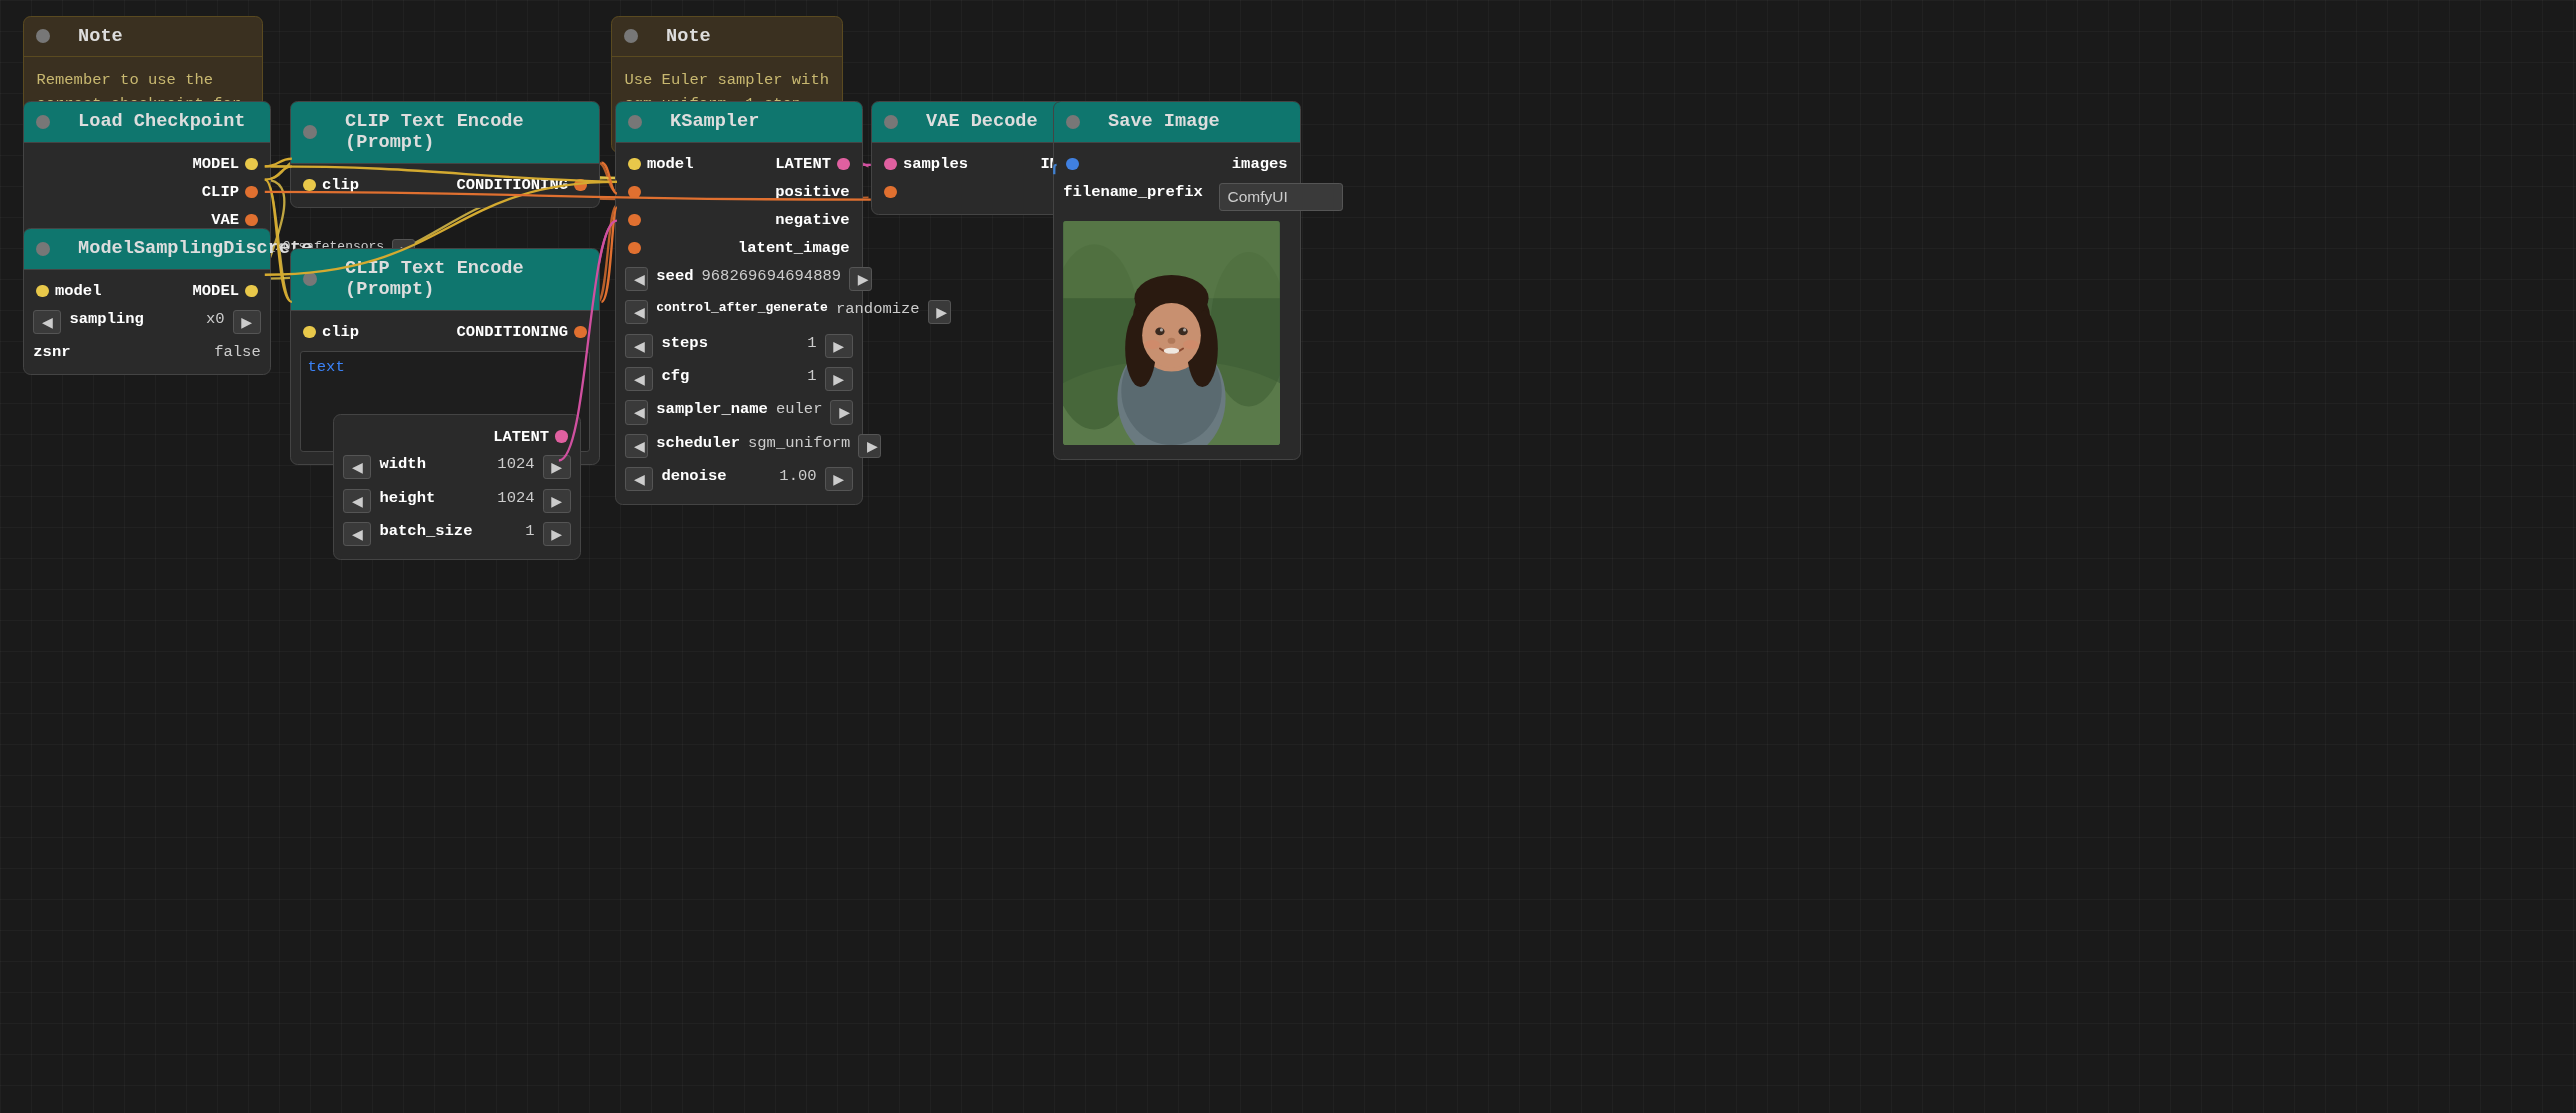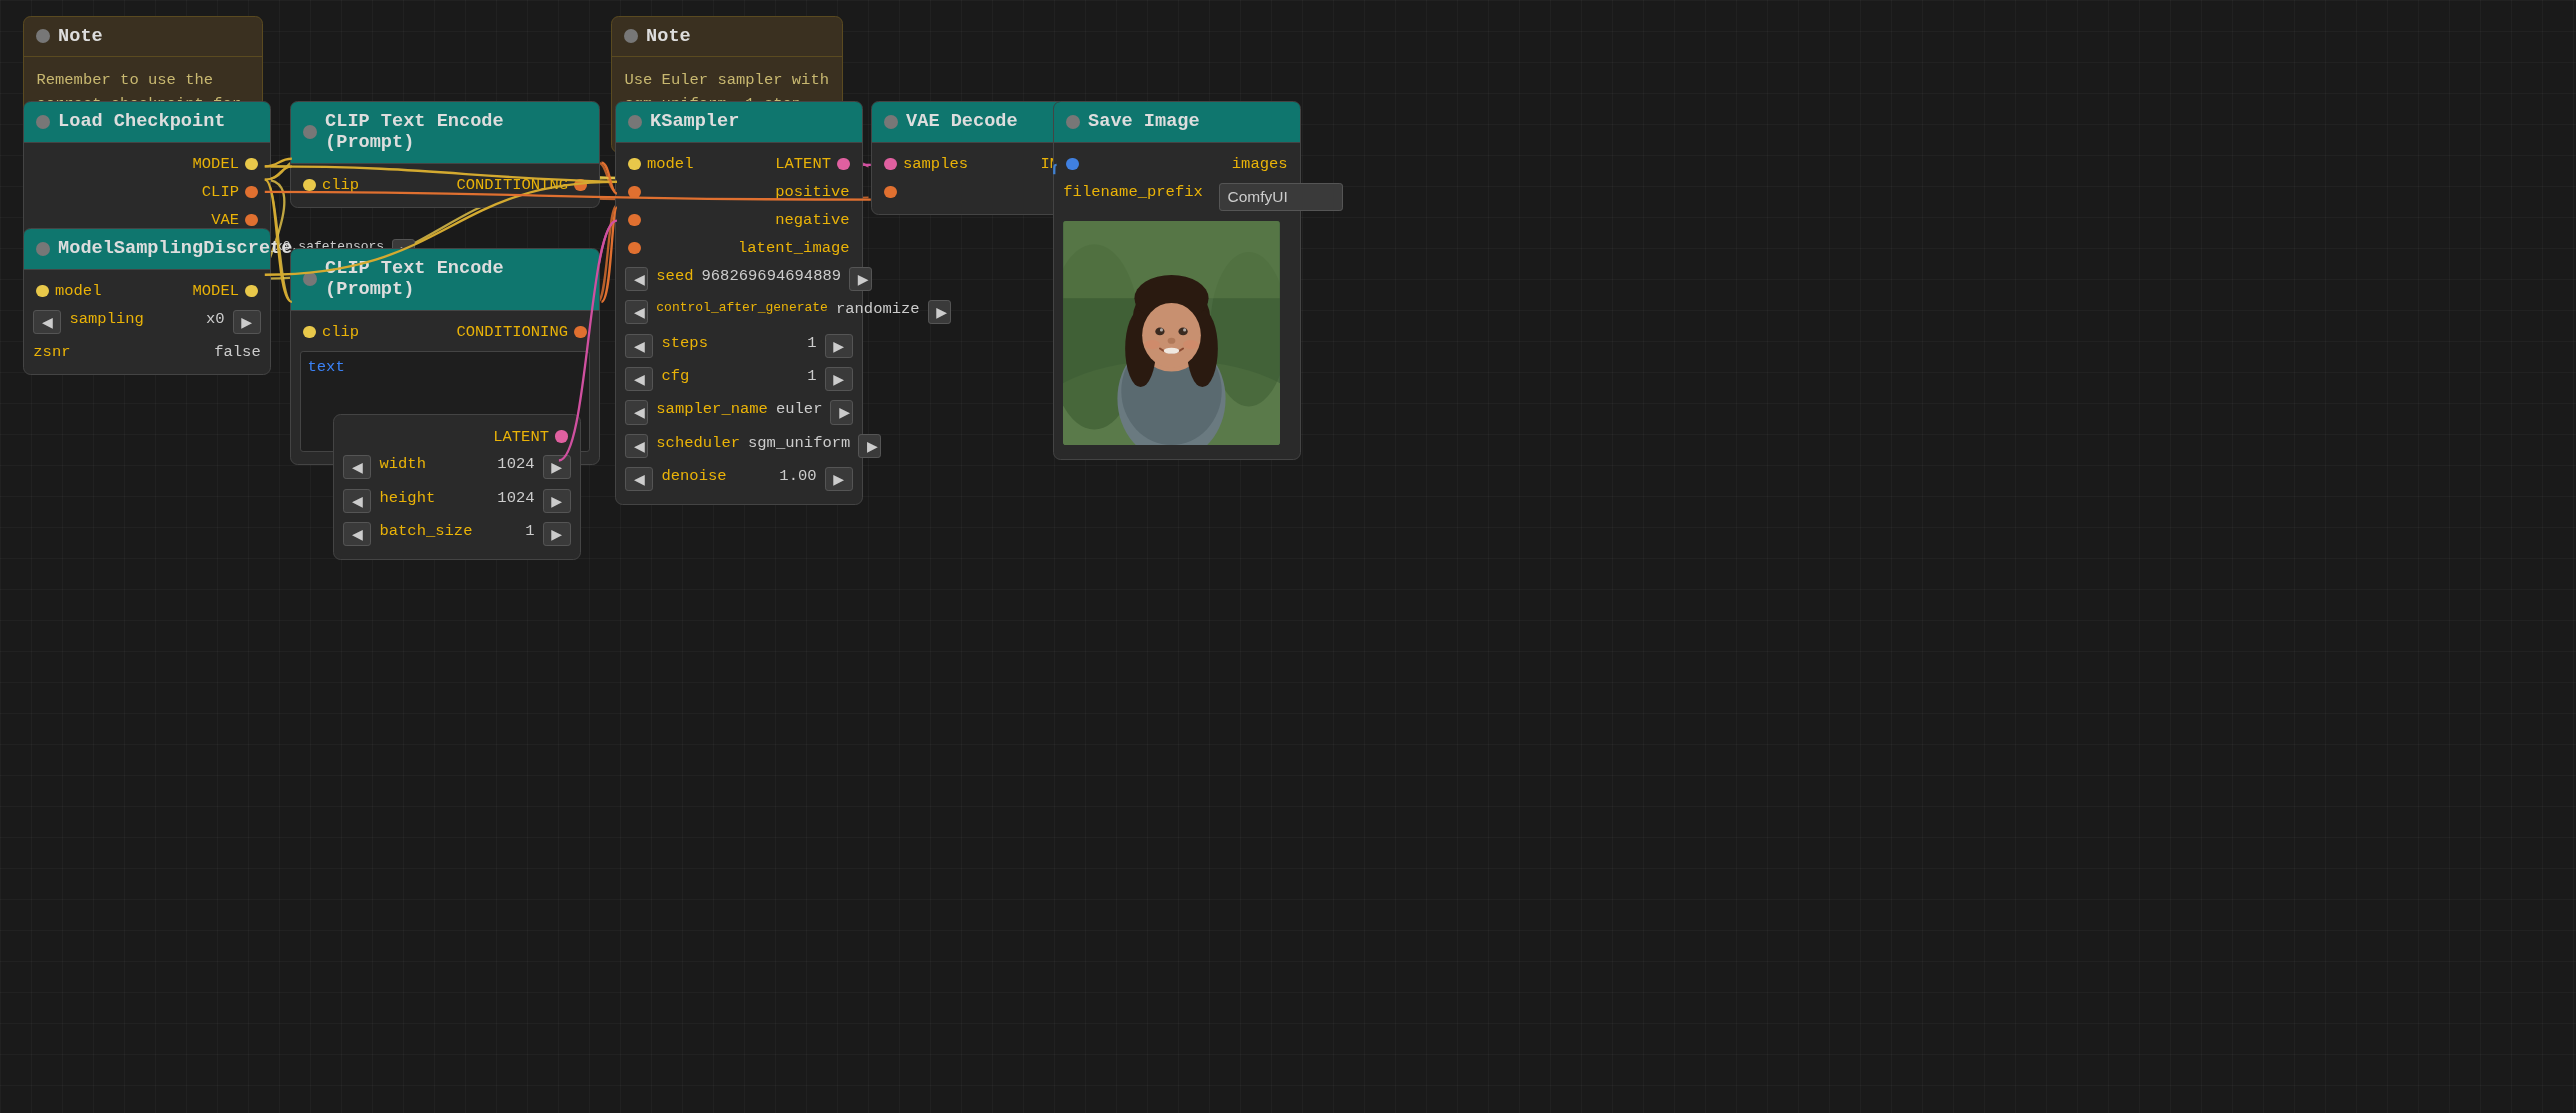--- a/index.html
+++ b/index.html
@@ -41,39 +41,41 @@
       height: 14px;
       border-radius: 50%;
       background: #777;
       flex-shrink: 0;
     }
 
     .node-title {
       font-size: 18.6px;
       font-weight: bold;
       color: #ddd;
+      margin-left: 20px;
     }
 
     .node-body {
       padding: 7.7px 0;
     }
 
     
     .port-row {
       display: flex;
       align-items: center;
       justify-content: space-between;
       padding: 4.6px 12.4px;
       min-height: 28px;
       position: relative;
     }
 
     .port-label {
       font-size: 15.5px;
-      color: #eab308;
+      color: #ffffff;
+      font-weight: bold;
     }
 
     .port-dot {
       width: 12.4px;
       height: 12.4px;
       border-radius: 50%;
       flex-shrink: 0;
       cursor: pointer;
     }
 

